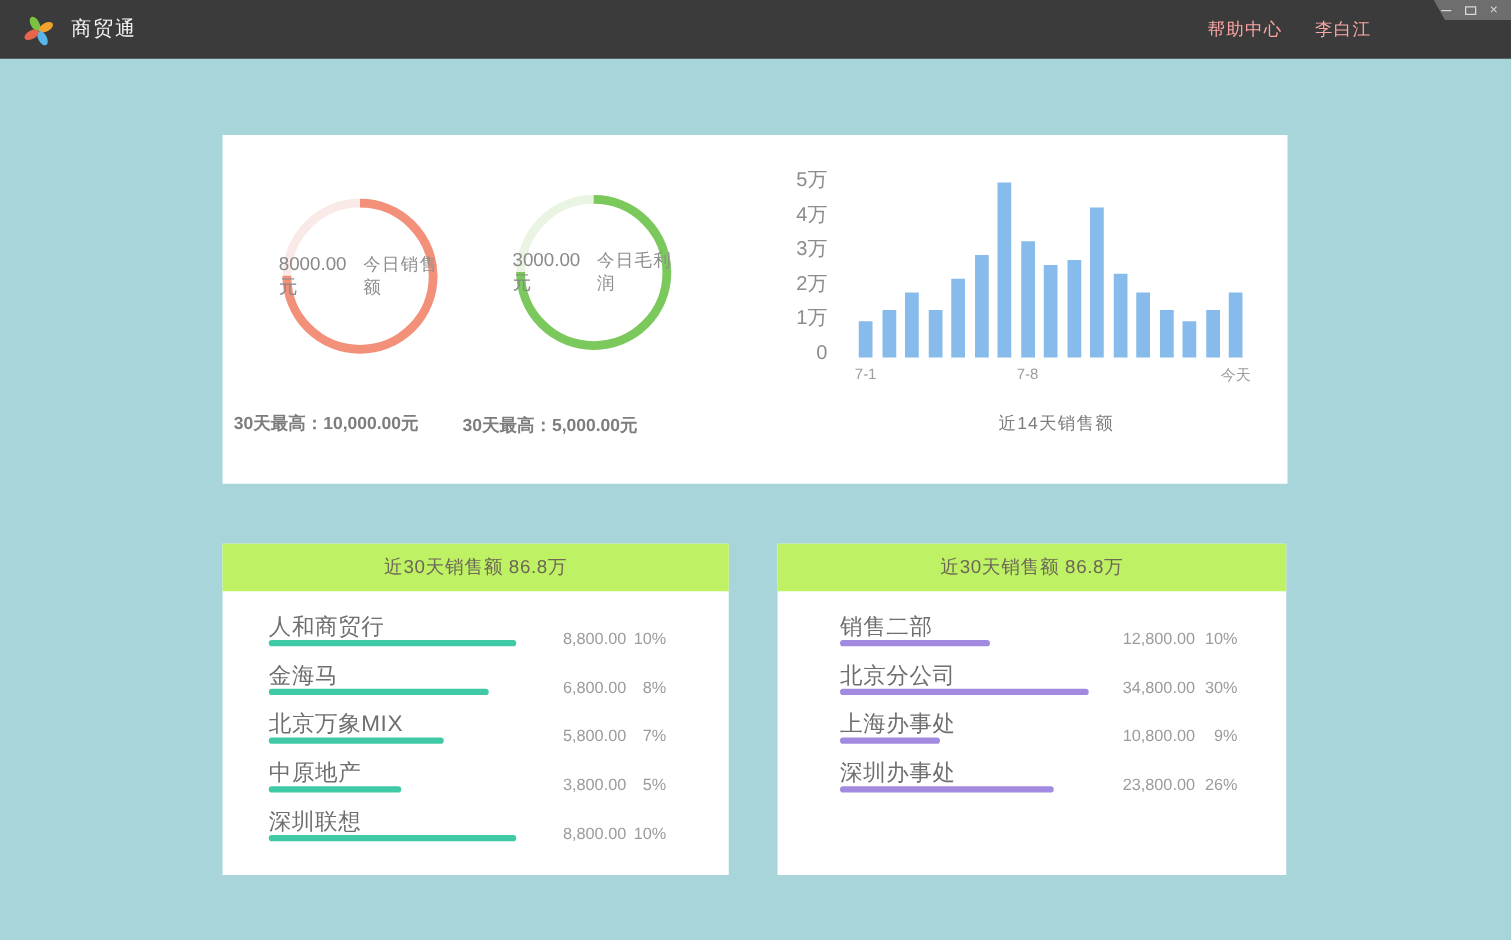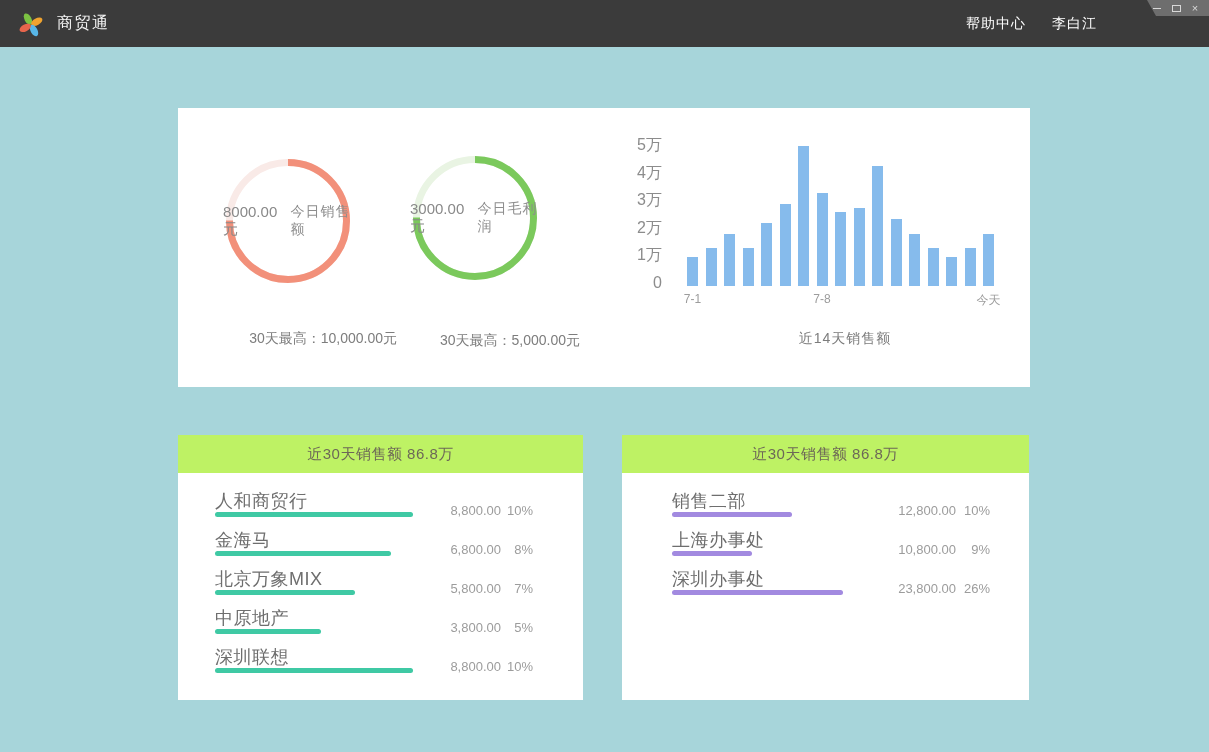--- a/index.html
+++ b/index.html
@@ -5,21 +5,21 @@
   html,body{margin:0;padding:0;}
   body{font-family:"Liberation Sans","DejaVu Sans",sans-serif;}
   .screen{position:relative;width:1209px;height:752px;background:#a7d5da;overflow:hidden;}
 
   
   .topbar{position:absolute;top:0;left:0;width:100%;height:47px;background:#3b3b3b;
           display:flex;align-items:center;padding-left:18px;box-sizing:border-box;}
   .logo{width:26px;height:26px;flex:0 0 auto;}
   .app-title{color:#f4f4f4;font-size:16px;margin-left:13px;letter-spacing:1.5px;}
   .topnav{margin-left:auto;margin-right:112px;display:flex;gap:26px;align-items:center;}
-  .nav-link{color:#ffffff;font-size:14px;cursor:pointer;letter-spacing:1px;}
+  .nav-link{color:#fca5a5;font-size:14px;cursor:pointer;letter-spacing:1px;}
   .win-controls{position:absolute;top:0;right:0;height:16px;width:62px;background:#6e6e6e;
           clip-path:polygon(0 0,100% 0,100% 100%,9px 100%);
           display:flex;align-items:center;justify-content:flex-end;gap:9px;
           padding-right:9px;box-sizing:border-box;}
   .wc{display:flex;align-items:center;justify-content:center;width:10px;height:12px;cursor:pointer;}
   .wc-min{width:8px;height:1px;background:#d8d8d8;display:block;}
   .wc-max{width:7px;height:5px;border:1px solid #d8d8d8;display:block;}
   .wc-close{color:#d8d8d8;font-size:11px;line-height:12px;}
 
   
@@ -29,21 +29,21 @@
   
   .gauge{position:absolute;width:130px;height:130px;}
   #gauge-0{left:45px;top:48px;}
   #gauge-1{left:232px;top:45px;}
   .gauge svg{position:absolute;left:0;top:0;}
   .gauge circle{fill:none;stroke-width:7;}
   .gauge-text{position:absolute;left:0;top:0;width:130px;height:130px;
               display:flex;flex-direction:row;align-items:center;justify-content:center;gap:10px;}
   .gauge-value{font-size:15px;color:#898989;}
   .gauge-caption{font-size:14px;color:#8d8d8d;letter-spacing:1px;}
-  .gauge-footnote{position:absolute;width:210px;text-align:right;font-size:14px;color:#7d7d7d;}
+  .gauge-footnote{position:absolute;width:210px;text-align:left;font-size:14px;color:#7d7d7d;font-weight:bold;}
   #footnote-0{left:9px;top:222px;}
   #footnote-1{left:192px;top:224px;}
 
   
   #bar-chart{position:absolute;left:470px;top:28px;width:390px;height:230px;}
   .ytick{position:absolute;left:-16px;width:30px;text-align:right;font-size:16px;color:#8c8c8c;line-height:14px;}
   .vbar{position:absolute;width:11px;}
   .xtick{position:absolute;top:156px;width:60px;text-align:center;font-size:12px;color:#9c9c9c;}
   .chart-title{position:absolute;top:194px;left:87px;width:220px;text-align:center;
                font-size:14px;color:#7c7c7c;letter-spacing:1px;}
@@ -198,20 +198,26 @@
     <div class="rank-header">近30天销售额 86.8万</div>
     <div class="rank-list">
 
   <div class="rank-item">
     <div class="rank-name">销售二部</div>
     <div class="rank-bar" style="width: 120px; background: rgb(162, 138, 224);"></div>
     <div class="rank-amount">12,800.00</div>
     <div class="rank-pct">10%</div>
   </div>
 
+  <div class="rank-item">
+    <div class="rank-name">北京分公司</div>
+    <div class="rank-bar" style="width: 199px; background: rgb(162, 138, 224);"></div>
+    <div class="rank-amount">34,800.00</div>
+    <div class="rank-pct">30%</div>
+  </div>
 
   <div class="rank-item">
     <div class="rank-name">上海办事处</div>
     <div class="rank-bar" style="width: 80px; background: rgb(162, 138, 224);"></div>
     <div class="rank-amount">10,800.00</div>
     <div class="rank-pct">9%</div>
   </div>
 
   <div class="rank-item">
     <div class="rank-name">深圳办事处</div>

